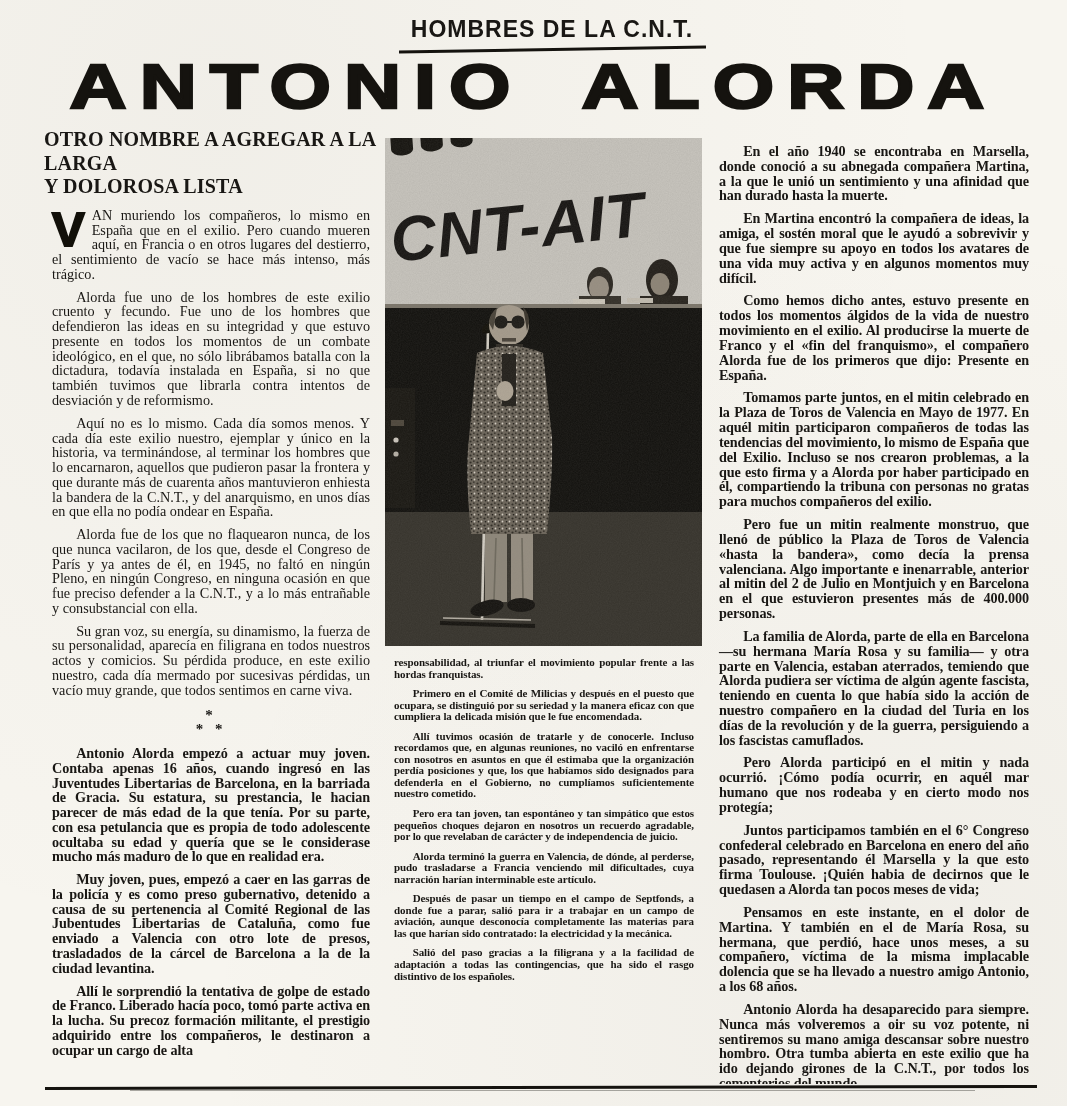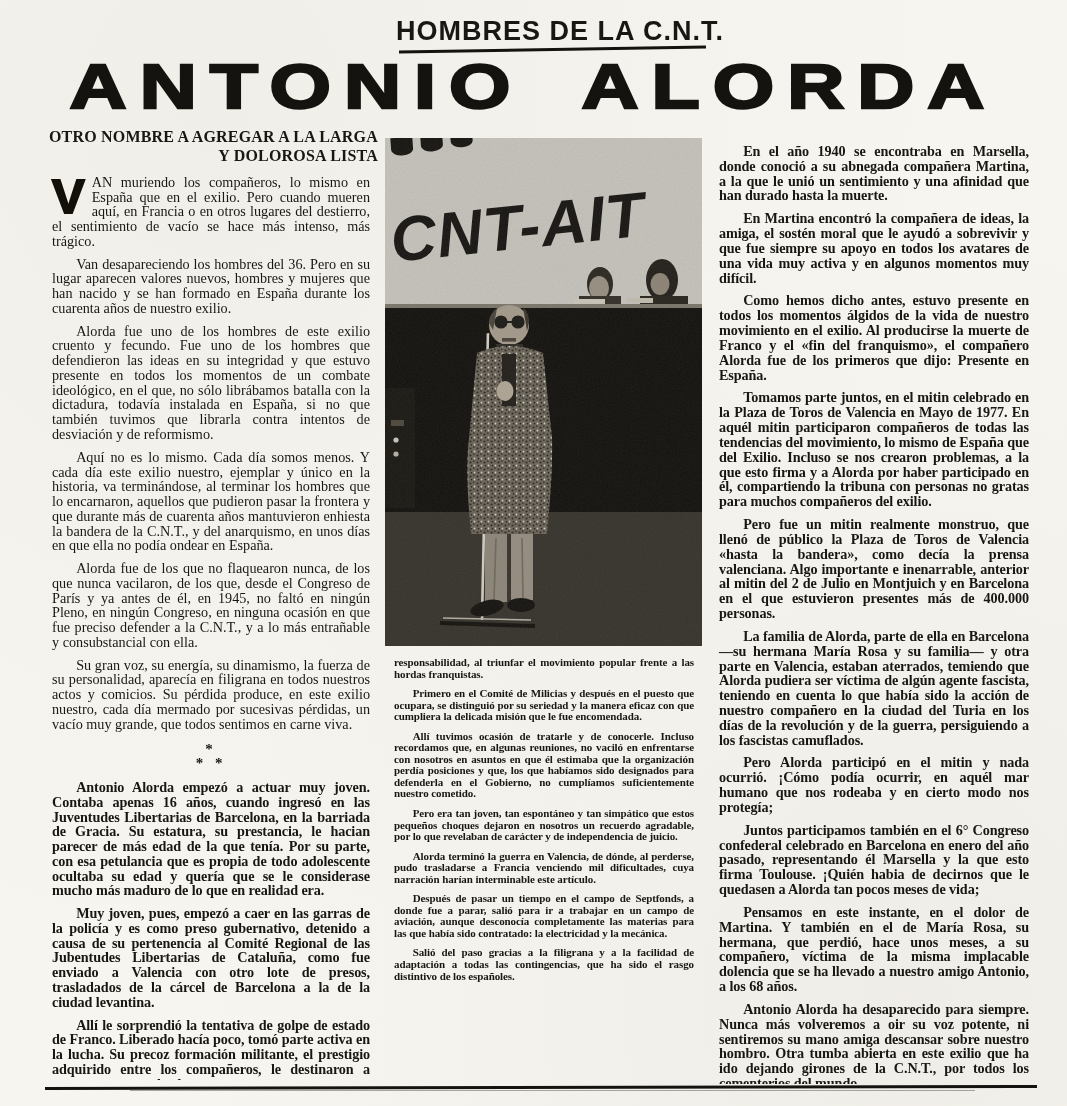--- a/index.html
+++ b/index.html
@@ -9,21 +9,21 @@
     background:
       radial-gradient(ellipse at 20% 10%, rgba(120,115,105,0.05), transparent 60%),
       radial-gradient(ellipse at 85% 90%, rgba(120,115,105,0.06), transparent 55%),
       #f7f5ef;
     color:#191714; overflow:hidden;
   }
   
   .kicker {
     position:absolute; left:396px; top:16px; width:312px;
     font-family:"Liberation Sans", sans-serif; font-weight:bold;
-    font-size:27px; letter-spacing:1px; text-align:center; white-space:nowrap;
+    font-size:23px; letter-spacing:1px; text-align:center; white-space:nowrap;
   }
   .kicker-rule {
     position:absolute; left:399px; top:48px; width:307px; height:3px;
     background:#15130f; transform:rotate(-0.9deg);
   }
   .headline {
     position:absolute; left:0; top:50px; width:1067px; margin:0;
     font-family:"Liberation Sans", sans-serif; font-weight:bold;
     font-size:79px; letter-spacing:13px; word-spacing:26px;
     text-align:center; white-space:nowrap;
@@ -32,22 +32,22 @@
   }
   
   .col { position:absolute; text-align:justify; }
   .col p { margin:8px; text-indent:1.7em; }
   .col p.noindent { text-indent:0; }
   .col-left  { left:44px;  top:128px; width:334px; height:952px; font-size:14.2px; line-height:1.04; overflow:hidden; }
   .col-mid   { left:386px; top:649px; width:316px; height:430px; font-size:11px; line-height:1.05; overflow:hidden; }
   .col-right { left:711px; top:136px; width:326px; height:948px; font-size:14.2px; line-height:1.045; overflow:hidden; }
   .bold-text { font-weight:bold; letter-spacing:-0.1px; }
   .subhead {
-    margin:0 0 9px 0; font-size:16px; font-weight:bold; line-height:1.18;
-    text-align:right; text-indent:0; letter-spacing:0.2px;
+    margin:0 0 9px 0; font-size:20px; font-weight:bold; line-height:1.18;
+    text-align:left; text-indent:0; letter-spacing:0.2px;
   }
   .dropcap {
     float:left; font-family:"Liberation Sans", sans-serif; font-weight:bold;
     font-size:49px; line-height:0.74; margin:3px 7px 0 0; color:#121009;
     -webkit-text-stroke:2px #121009;
   }
   .asterism {
     text-align:center; font-weight:bold; font-size:15px; line-height:0.95;
     margin:10px 0 10px 0; letter-spacing:4px; text-indent:0;
   }
@@ -80,21 +80,20 @@
   <div class="kicker">HOMBRES DE LA C.N.T.</div>
   <div class="kicker-rule"></div>
   <h1 class="headline">ANTONIO ALORDA</h1>
 
   <section class="col col-left">
     <h2 class="subhead">
       <span>OTRO NOMBRE A AGREGAR A LA LARGA</span><br>
       <span>Y  DOLOROSA LISTA</span>
     </h2>
     <p class="noindent"><span class="dropcap">V</span><span>AN muriendo los compañeros, lo mismo en España que en el exilio. Pero cuando mueren aquí, en Francia o en otros lugares del destierro, el sentimiento de vacío se hace más intenso, más trágico.</span></p>
-    <p>Van desapareciendo los hombres del 36. Pero en su lugar aparecen valores nuevos, hombres y mujeres que han nacido y se han formado en España durante los cuarenta años de nuestro exilio.</p>
     <p>Alorda fue uno de los hombres de este exilio cruento y fecundo.  Fue uno de los hombres que defendieron las ideas en su integridad y que estuvo presente en todos los momentos de un combate ideológico, en el que, no sólo librábamos batalla con la dictadura, todavía instalada en España, si no que también tuvimos que librarla contra intentos de desviación y de reformismo.</p>
     <p>Aquí no es lo mismo.  Cada día somos menos.  Y cada día este exilio nuestro, ejemplar y único en la historia, va terminándose, al terminar los hombres que lo encarnaron, aquellos que pudieron pasar la frontera y que durante más de cuarenta años mantuvieron enhiesta la bandera de la C.N.T., y del anarquismo, en unos días en que ella no podía ondear en España.</p>
     <p>Alorda fue de los que no flaquearon nunca, de los que nunca vacilaron, de los que, desde el Congreso de París y ya antes de él, en 1945, no faltó en ningún Pleno, en ningún Congreso, en ninguna ocasión en que fue preciso defender a la C.N.T., y a lo más entrañable y consubstancial con ella.</p>
     <p>Su gran voz, su energía, su dinamismo, la fuerza de su personalidad, aparecía en filigrana en todos nuestros actos y comicios.  Su pérdida produce, en este exilio nuestro, cada día mermado por sucesivas pérdidas, un vacío muy grande, que todos sentimos en carne viva.</p>
     <div class="asterism">
       <div>*</div>
       <div>* *</div>
     </div>
     <div class="bold-text">
       <p>Antonio Alorda empezó a actuar muy joven. Contaba apenas 16 años, cuando ingresó en las Juventudes Libertarias de Barcelona, en la barriada de Gracia.  Su estatura, su prestancia, le hacian parecer de más edad de la que tenía.  Por su parte, con esa petulancia que es propia de todo adolescente ocultaba su edad y quería que se le considerase mucho más maduro de lo que en realidad era.</p>
@@ -185,21 +184,21 @@
       <rect x="0" y="0" width="317" height="508" filter="url(#grain)" opacity="0.30"></rect>
     </svg>
   </figure>
 
   <section class="col col-mid bold-text">
     <p class="noindent">responsabilidad, al triunfar el movimiento popular frente a las hordas franquistas.</p>
     <p>Primero en el Comité de Milicias y después en el puesto que ocupara, se distinguió por su seriedad y la manera eficaz con que cumpliera la delicada misión que le fue encomendada.</p>
     <p>Allí tuvimos ocasión de tratarle y de conocerle.  Incluso recordamos que, en algunas reuniones, no vaciló en enfrentarse con nosotros en asuntos en que él estimaba que la organización perdía posiciones y que, los que habíamos sido designados para defenderla en el Gobierno, no cumplíamos suficientemente nuestro cometido.</p>
     <p>Pero era tan joven, tan espontáneo y tan simpático que estos pequeños choques dejaron en nosotros un recuerdo agradable, por lo que revelaban de carácter y de independencia de juicio.</p>
     <p>Alorda terminó la guerra en Valencia, de dónde, al perderse, pudo trasladarse a Francia venciendo mil dificultades, cuya narración harían interminable este artículo.</p>
-    <p>Después de pasar un tiempo en el campo de Septfonds, a donde fue a parar, salió para ir a trabajar en un campo de aviación, aunque desconocía completamente las materias para las que había sido contratado: la electricidad y la mecánica.</p>
+    <p>Después de pasar un tiempo en el campo de Septfonds, a donde fue a parar, salió para ir a trabajar en un campo de aviación, aunque desconocía completamente las materias para las que harían sido contratado: la electricidad y la mecánica.</p>
     <p>Salió del paso gracias a la filigrana y a la facilidad de adaptación a todas las contingencias, que ha sido el rasgo distintivo de los españoles.</p>
   </section>
 
   <section class="col col-right bold-text">
     <p>En el año 1940 se encontraba en Marsella, donde conoció a su abnegada compañera Martina, a la que le unió un sentimiento y una afinidad que han durado hasta la muerte.</p>
     <p>En Martina encontró la compañera de ideas, la amiga, el sostén moral que le ayudó a sobrevivir y que fue siempre su apoyo en todos los avatares de una vida muy activa y en algunos momentos muy difícil.</p>
     <p>Como hemos dicho antes, estuvo presente en todos los momentos álgidos de la vida de nuestro movimiento en el exilio.  Al producirse la muerte de Franco y el «fin del franquismo», el compañero Alorda fue de los primeros que dijo:  Presente en España.</p>
     <p>Tomamos parte juntos, en el mitin celebrado en la Plaza de Toros de Valencia en Mayo de 1977.  En aquél mitin participaron compañeros de todas las tendencias del movimiento, lo mismo de España que del Exilio.  Incluso se nos crearon problemas, a la que esto firma y a Alorda por haber participado en él, compartiendo la tribuna con personas no gratas para muchos compañeros del exilio.</p>
     <p>Pero fue un mitin realmente monstruo, que llenó de público la Plaza de Toros de Valencia «hasta la bandera», como decía la prensa valenciana.  Algo importante e inenarrable, anterior al mitin del 2 de Julio en Montjuich y en Barcelona en el que estuvieron presentes más de 400.000 personas.</p>
     <p>La familia de Alorda, parte de ella en Barcelona —su hermana María Rosa y su familia— y otra parte en Valencia, estaban aterrados, temiendo que Alorda pudiera ser víctima de algún agente fascista, teniendo en cuenta lo que había sido la acción de nuestro compañero en la ciudad del Turia en los días de la revolución y de la guerra, persiguiendo a los fascistas camuflados.</p>

